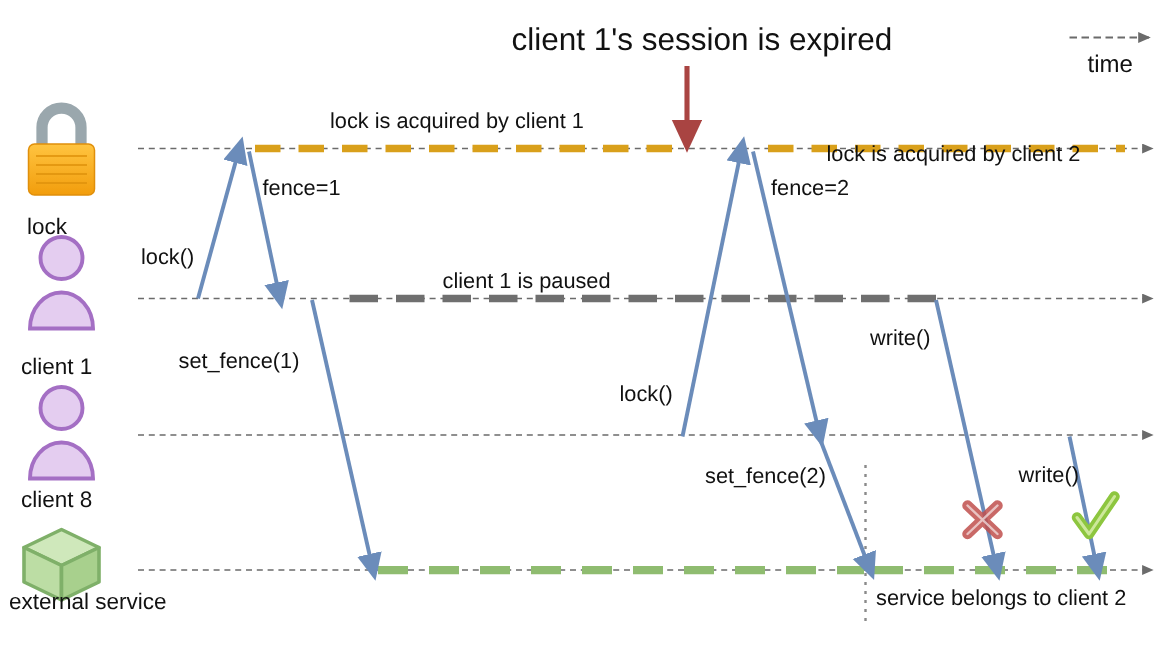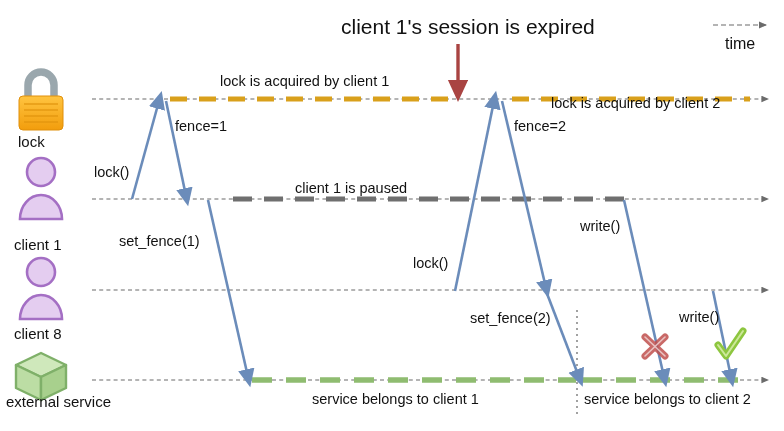--- a/index.html
+++ b/index.html
@@ -113,33 +113,32 @@
       <path d="M20,319 a21,24 0 0 1 42,0 z" fill="#e4cdf0" stroke="#a46fc4" stroke-width="2.6"></path>
     </g>
 
     <g>
       <polygon points="41,353 66,365 41,377 16,365" fill="#cfe8bb" stroke="#7fb069" stroke-width="2.4" stroke-linejoin="round"></polygon>
       <polygon points="16,365 41,377 41,400 16,388" fill="#bcdda4" stroke="#7fb069" stroke-width="2.4" stroke-linejoin="round"></polygon>
       <polygon points="66,365 41,377 41,400 66,388" fill="#a8d08d" stroke="#7fb069" stroke-width="2.4" stroke-linejoin="round"></polygon>
     </g>
   </svg>
 
-  <div class="actor-name" style="left:18px;top:133px;">lock</div>
+  <div class="actor-name" style="left:18px;top:143px;">lock</div>
   <div class="actor-name" style="left:14px;top:224px;margin-top:12px;">client 1</div>
   <div class="actor-name" style="left:14px;top:325px;">client 8</div>
   <div class="actor-name" style="left:6px;top:393px;">external service</div>
 
   <div class="lbl" style="left:725px;top:36px;font-size:16px;">time</div>
 
   <div class="lbl" style="left:341px;top:16px;font-size:21px;">client 1's session is expired</div>
 
   <div class="lbl" style="left:220px;top:74px;">lock is acquired by client 1</div>
   <div class="lbl" style="left:551px;top:74px;margin-top:22px;">lock is acquired by client 2</div>
   <div class="lbl" style="left:295px;top:181px;">client 1 is paused</div>
-  <div class="lbl" style="left:312px;top:392px;">service belongs to client 1</div>
   <div class="lbl" style="left:584px;top:392px;">service belongs to client 2</div>
 
   <div class="lbl" style="left:94px;top:165px;">lock()</div>
   <div class="lbl" style="left:175px;top:119px;">fence=1</div>
   <div class="lbl" style="left:119px;top:234px;">set_fence(1)</div>
   <div class="lbl" style="left:413px;top:256px;">lock()</div>
   <div class="lbl" style="left:514px;top:119px;">fence=2</div>
   <div class="lbl" style="left:470px;top:311px;">set_fence(2)</div>
   <div class="lbl" style="left:580px;top:219px;">write()</div>
   <div class="lbl" style="left:679px;top:310px;">write()</div>

